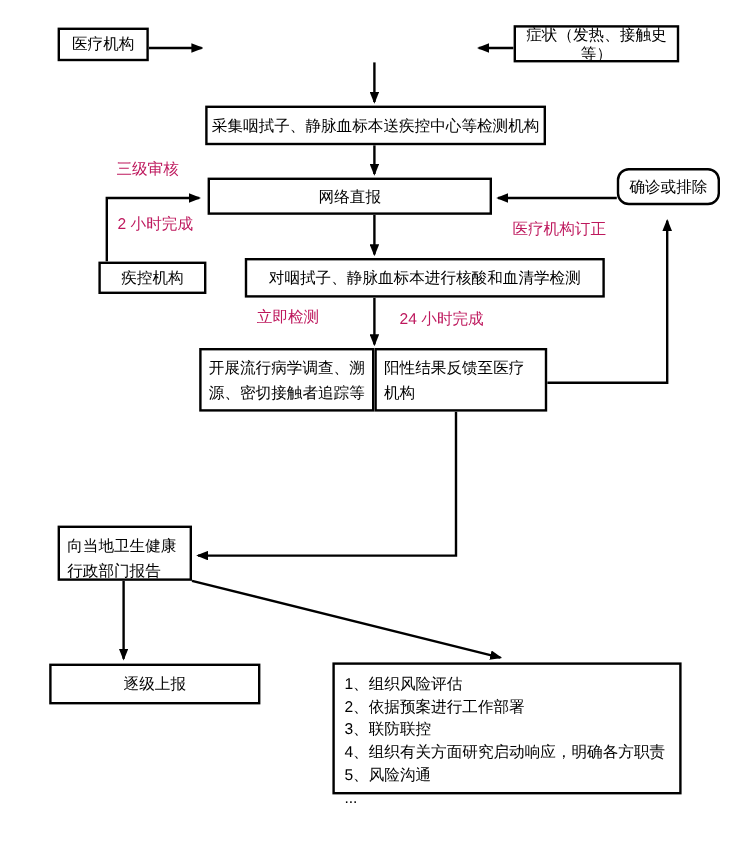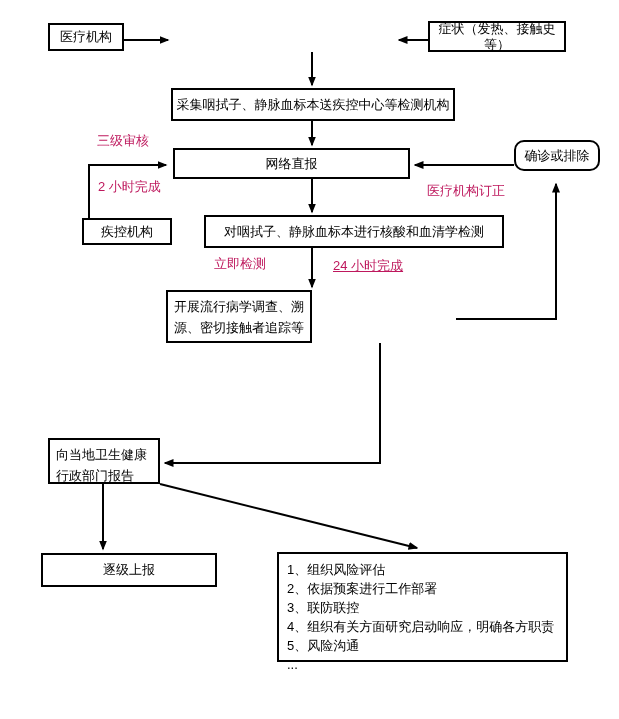--- a/index.html
+++ b/index.html
@@ -114,20 +114,21 @@
   <div class="node" style="left:173px; top:148px; width:237px; height:31px;">网络直报</div>
 
   <div class="node" style="left:514px; top:140px; width:86px; height:31px;border-radius:10px;">确诊或排除</div>
 
   <div class="node" style="left:50px; top:218px; width:90px; height:27px;margin-left:32px;">疾控机构</div>
 
   <div class="node" style="left:172px; top:215px; width:300px; height:33px;margin-left:32px;">对咽拭子、静脉血标本进行核酸和血清学检测</div>
 
   <div class="node align-left" style="left:166px; top:290px; width:146px; height:53px;">开展流行病学调查、溯源、密切接触者追踪等</div>
 
+  <div class="node align-left" style="left:312px; top:290px; width:144px; height:53px;">阳性结果反馈至医疗机构</div>
 
   <div class="node align-left" style="left:48px; top:438px; width:112px; height:46px;">向当地卫生健康行政部门报告</div>
 
   <div class="node" style="left:41px; top:553px; width:176px; height:34px;">逐级上报</div>
 
   <div class="list-box" style="left:277px; top:552px; width:291px; height:110px;">
     <div class="list-line">1、组织风险评估</div>
     <div class="list-line">2、依据预案进行工作部署</div>
     <div class="list-line">3、联防联控</div>
     <div class="list-line">4、组织有关方面研究启动响应，明确各方职责</div>
@@ -136,15 +137,15 @@
   </div>
 
   <div class="edge-label" style="left:97px; top:134px;">三级审核</div>
 
   <div class="edge-label" style="left:98px; top:180px;">2 小时完成</div>
 
   <div class="edge-label" style="left:427px; top:140px;margin-top:44px;">医疗机构订正</div>
 
   <div class="edge-label" style="left:214px; top:257px;">立即检测</div>
 
-  <div class="edge-label" style="left:333px; top:259px;text-decoration:underline;">24 小时完成</div>
+  <div class="edge-label" style="left:333px; top:259px;">24 小时完成</div>
 
 </div>
 
 </body></html>

